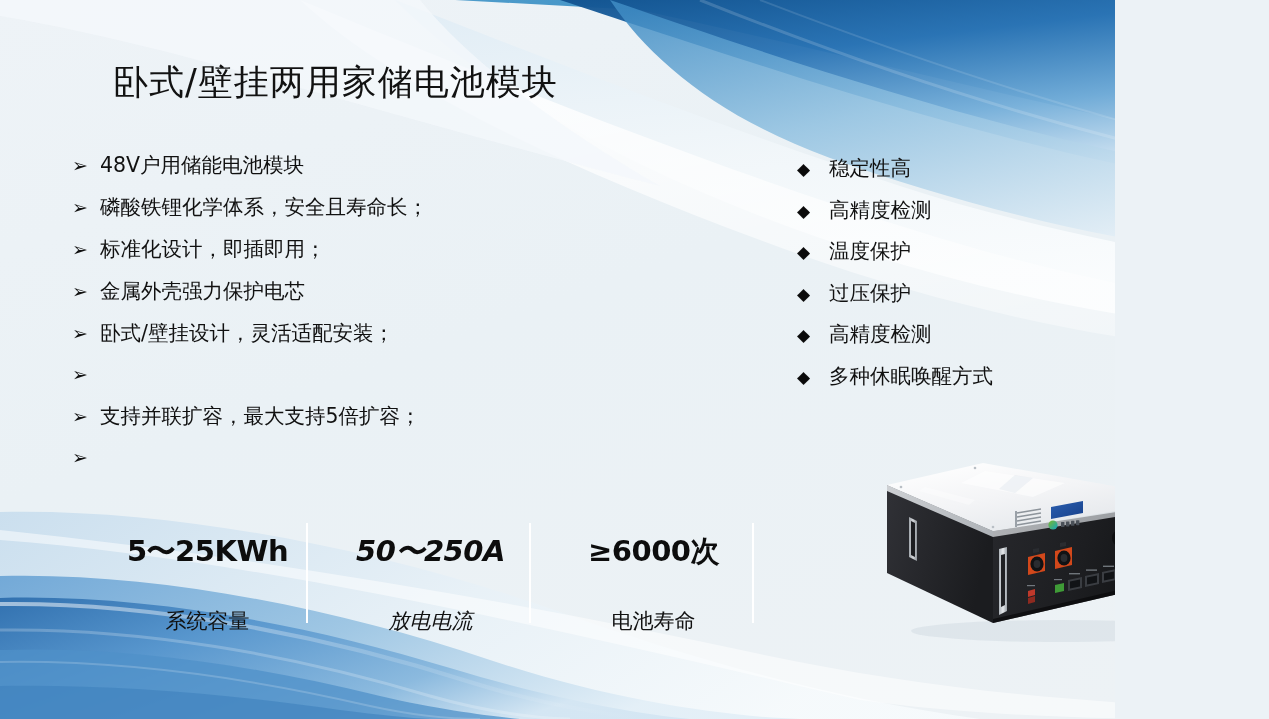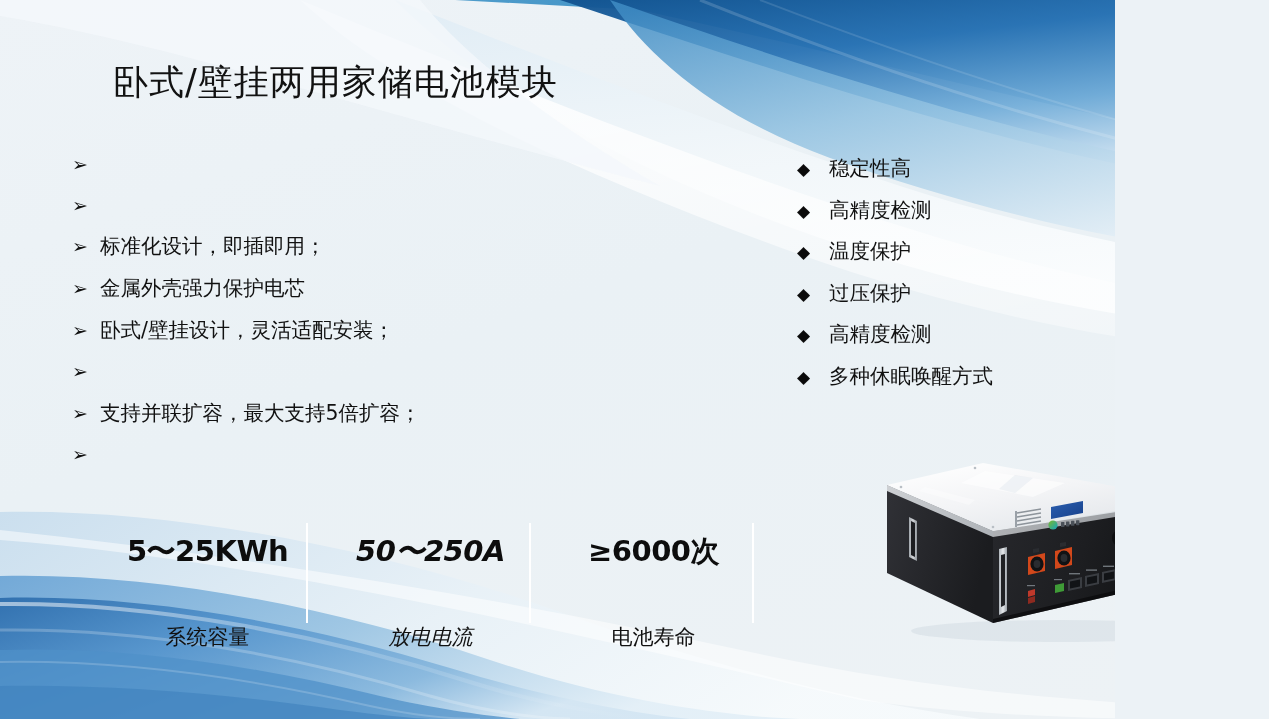--- a/index.html
+++ b/index.html
@@ -123,21 +123,21 @@
   .stat-value {
     font-size: 29px;
     font-weight: 700;
     color: #0d0d0d;
     letter-spacing: -0.5px;
     white-space: nowrap;
     font-family: "DejaVu Sans", "Liberation Sans", sans-serif;
     margin-top: 14px;
   }
   .stat-label {
-    margin-top: 51px;
+    margin-top: 35px;
     font-size: 21px;
     color: #111;
     white-space: nowrap;
     font-family: "DejaVu Sans", "Liberation Sans", sans-serif;
   }
   .divider {
     position: absolute;
     top: 5px;
     width: 2px;
     height: 100px;
@@ -283,23 +283,25 @@
     <circle cx="60" cy="27" r="1.8" fill="#ffffff"></circle>
     <circle cx="66" cy="31" r="1.6" fill="#ffffff"></circle>
     <circle cx="71" cy="36" r="1.4" fill="#ffffff"></circle>
   </svg>
 
   <div class="title">卧式/壁挂两用家储电池模块</div>
 
   <div class="left-list">
     <div class="l-item">
       <span class="l-bullet">➢</span>
-    </div>
-    <div class="l-item">
-      <span class="l-bullet">➢</span>
+      <span class="l-text">48V户用储能电池模块</span>
+    </div>
+    <div class="l-item">
+      <span class="l-bullet">➢</span>
+      <span class="l-text">磷酸铁锂化学体系，安全且寿命长；</span>
     </div>
     <div class="l-item">
       <span class="l-bullet">➢</span>
       <span class="l-text">标准化设计，即插即用；</span>
     </div>
     <div class="l-item">
       <span class="l-bullet">➢</span>
       <span class="l-text">金属外壳强力保护电芯</span>
     </div>
     <div class="l-item">

